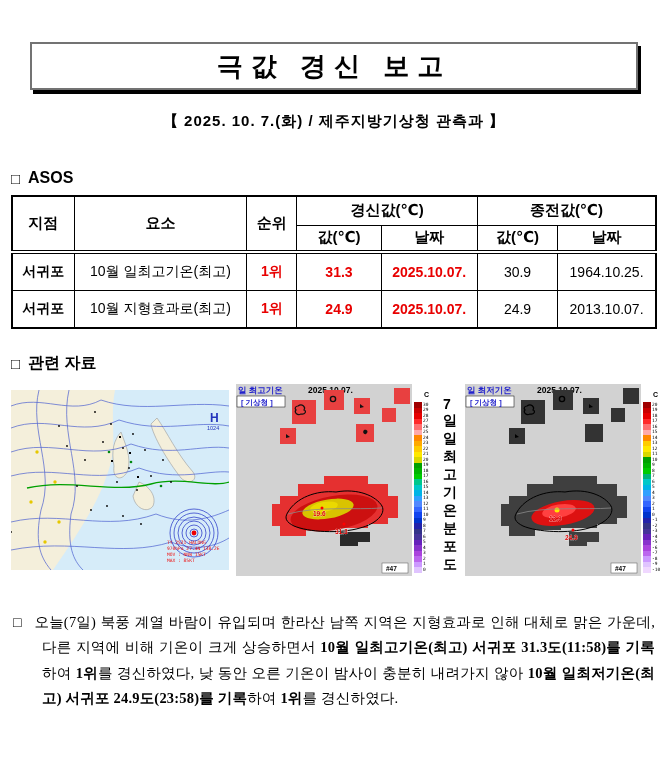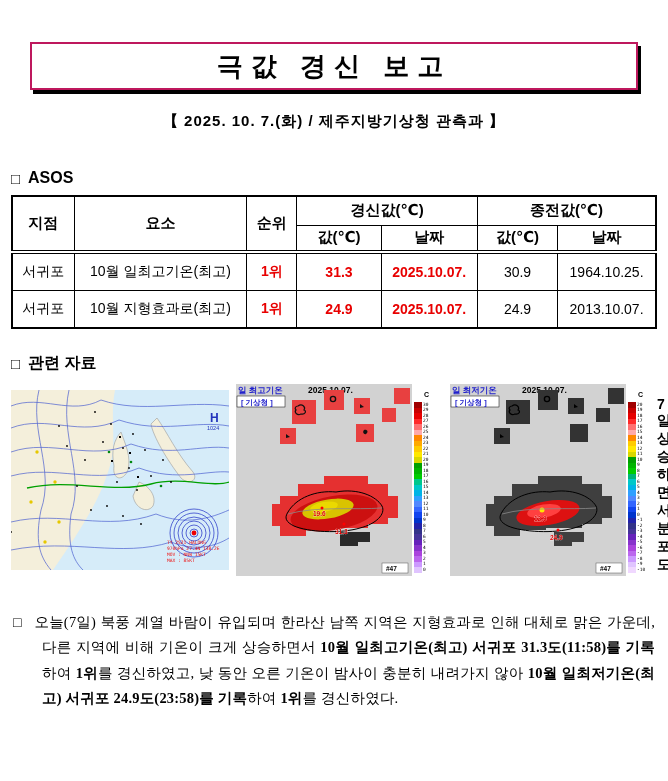--- a/index.html
+++ b/index.html
@@ -2,21 +2,21 @@
 <html><head>
 <meta charset="utf-8">
 <style>
   * { margin:0; padding:0; box-sizing:border-box; }
   html,body { background:#fff; }
   body {
     width:668px; height:781px; margin:0 auto; position:relative;
     font-family:"Liberation Sans","DejaVu Sans",sans-serif; color:#000; overflow:hidden;
   }
   .title-box {
-    margin:42px 30px 0 30px; border:2px solid #be185d; background:#fff;
+    margin:42px 30px 0 30px; border:2px solid #737373; background:#fff;
     box-shadow:3px 4px 0 0 #000; height:48px;
     display:flex; align-items:center; justify-content:center;
   }
   .title-box h1 { font-size:26px; font-weight:bold; letter-spacing:8px; font-family:"Liberation Sans",sans-serif; }
   .subtitle { text-align:center; margin-top:22px; font-size:15px; font-weight:600; letter-spacing:1px; }
   .section-heading { margin:0 0 0 11px; font-size:16px; font-weight:bold; display:flex; align-items:center; gap:8px; }
   .section-heading .sq { font-size:15px; font-weight:normal; }
   .asos-heading { margin-top:38px; }
   .related-heading { margin-top:24px; }
 
@@ -26,21 +26,21 @@
   }
   table.asos th, table.asos td { border:1px solid #000; text-align:center; vertical-align:middle; padding:0 2px; }
   table.asos thead th { font-weight:bold; font-size:15px; }
   table.asos thead tr.h1 th { height:29px; }
   table.asos thead tr.h2 th { height:27px; }
   table.asos thead tr.h2 th, table.asos thead th[rowspan] { border-bottom:4px double #000; }
   table.asos tbody td { height:38px; }
   .col-station{width:62px}.col-element{width:172px}.col-rank{width:50px}
   .col-nval{width:84px}.col-ndate{width:96px}.col-pval{width:80px}.col-pdate{width:98px}
   .red-bold { color:#e80000; font-weight:bold; }
-  .station-cell { font-weight:normal; }
+  .station-cell { font-weight:bold; }
 
   .maps-row { display:flex; margin:10px 11px 0 11px; gap:7px; }
   .map-col { display:flex; flex-direction:row; align-items:center; }
   .map-frame { position:relative; }
   .map-caption { margin-top:5px; font-size:14px; font-weight:600; letter-spacing:1px; }
 
   
   .cbar { position:absolute; top:18px; display:flex; flex-direction:column; }
   .cbar-row { display:flex; align-items:center; height:5.5px; }
   .cbar-cell { width:8px; height:5.5px; flex:none; }
@@ -380,20 +380,21 @@
           <div class="cbar-row">
             <span class="cbar-cell" style="background: rgb(204, 153, 255);"></span>
             <span class="cbar-label">1</span>
           </div>
           <div class="cbar-row">
             <span class="cbar-cell" style="background: rgb(224, 196, 255);"></span>
             <span class="cbar-label">0</span>
           </div>
         </div>
     </div>
+    <div class="map-caption">7일 일최고기온 분포도</div>
   </div>
 
   <div class="map-col">
     <div class="map-frame">
       <svg width="207" height="192" viewBox="0 0 207 192">
         <rect x="0" y="0" width="176" height="192" fill="#d2d2d2"></rect>
         <text x="2" y="9" font-size="8.5" font-weight="bold" fill="#2222cc">일 최저기온</text>
         <text x="72" y="9" font-size="8.5" font-weight="bold" fill="#000">2025.10.07.</text>
         <rect x="1" y="12" width="48" height="11" fill="#fff" stroke="#000" stroke-width="0.5"></rect>
         <text x="5" y="20.5" font-size="7.5" font-weight="bold" fill="#2222cc">[ 기상청 ]</text>
@@ -563,14 +564,14 @@
             <span class="cbar-cell" style="background: rgb(240, 216, 255);"></span>
             <span class="cbar-label">-10</span>
           </div>
         </div>
     </div>
     <div class="map-caption">7일 상승하면서 분포도</div>
   </div>
 </div>
 
 <p class="summary">
-  <span class="sq">□</span><span><span>오늘(7일) 북풍 계열 바람이 유입되며 한라산 남쪽 지역은 지형효과로 인해 대체로 맑은 가운데, 다른 지역에 비해 기온이 크게 상승하면서 </span><b>10월 일최고기온(최고) 서귀포 31.3도(11:58)를 기록</b><span>하여 </span><b>1위</b><span>를 경신하였고, 낮 동안 오른 기온이 밤사이 충분히 내려가지 않아 </span><b>10월 일최저기온(최고) 서귀포 24.9도(23:58)를 기록</b><span>하여 </span><b>1위</b><span>를 경신하였다.</span></span>
+  <span class="sq">□</span><span><span>오늘(7일) 북풍 계열 바람이 유입되며 한라산 남쪽 지역은 지형효과로 인해 대체로 맑은 가운데, 다른 지역에 비해 기온이 크게 상승하면서 </span><b>10월 일최고기온(최고) 서귀포 31.3도(11:58)를 기록</b><span>하여 </span><b>1위</b><span>를 경신하였다, 낮 동안 오른 기온이 밤사이 충분히 내려가지 않아 </span><b>10월 일최저기온(최고) 서귀포 24.9도(23:58)를 기록</b><span>하여 </span><b>1위</b><span>를 경신하였다.</span></span>
 </p>
 
 </body></html>

